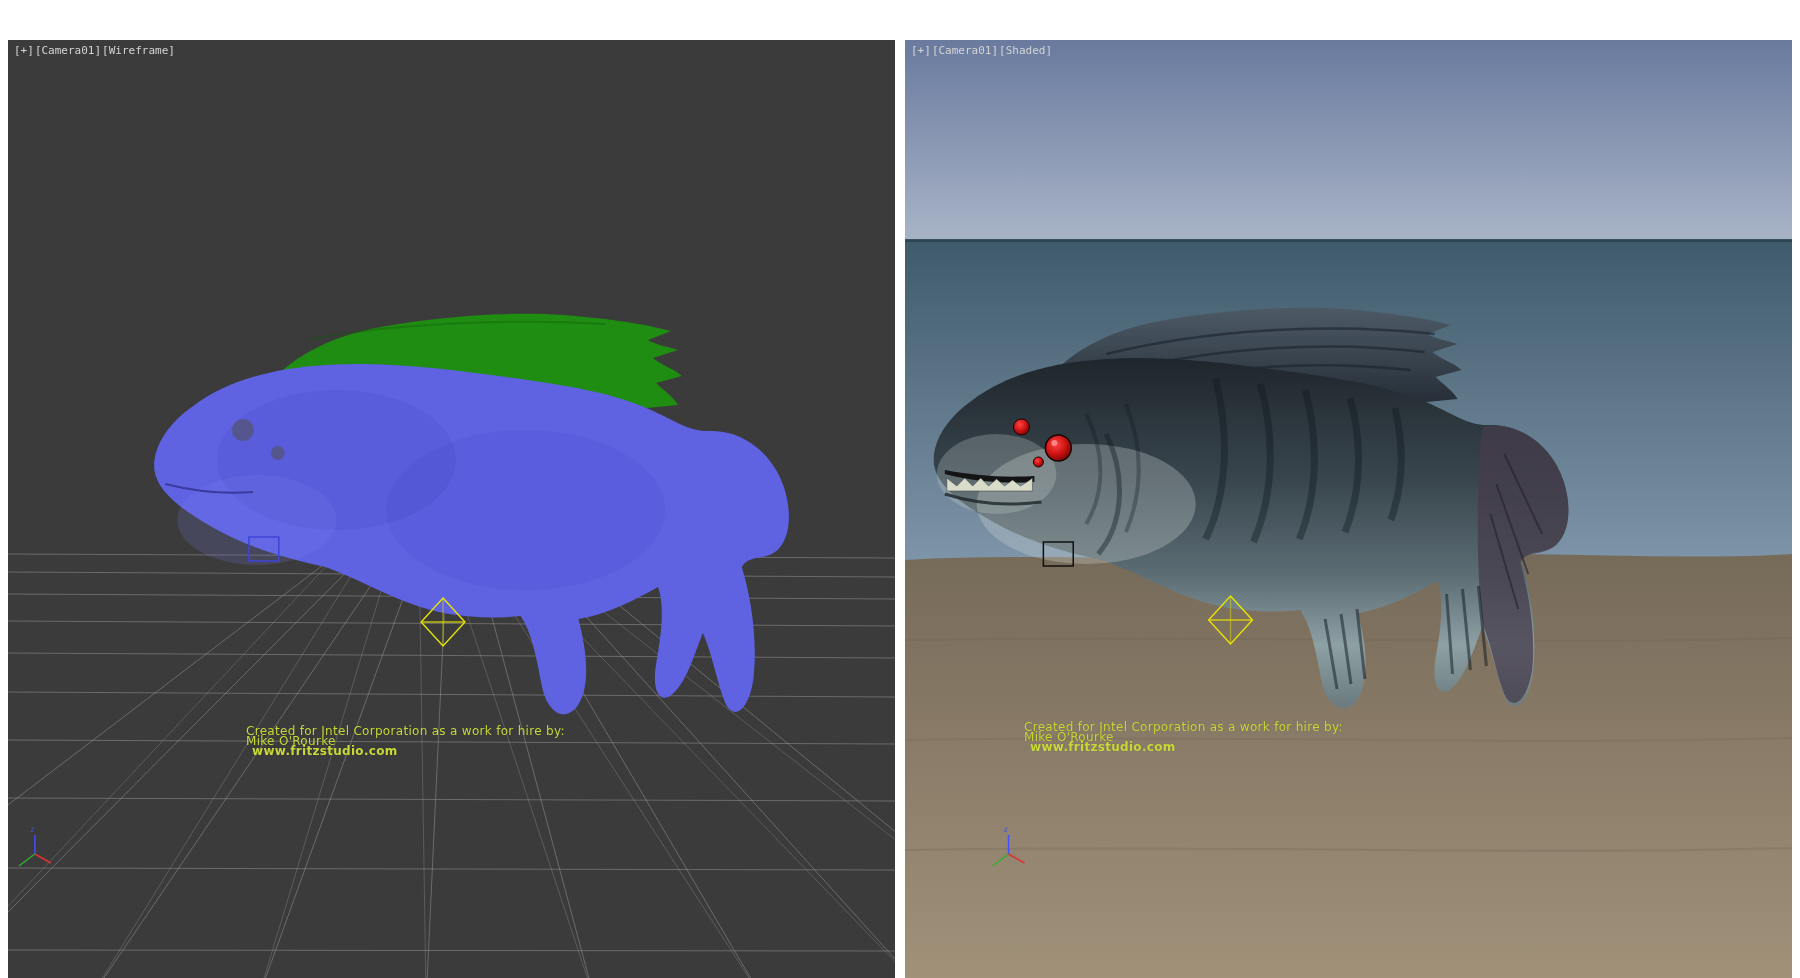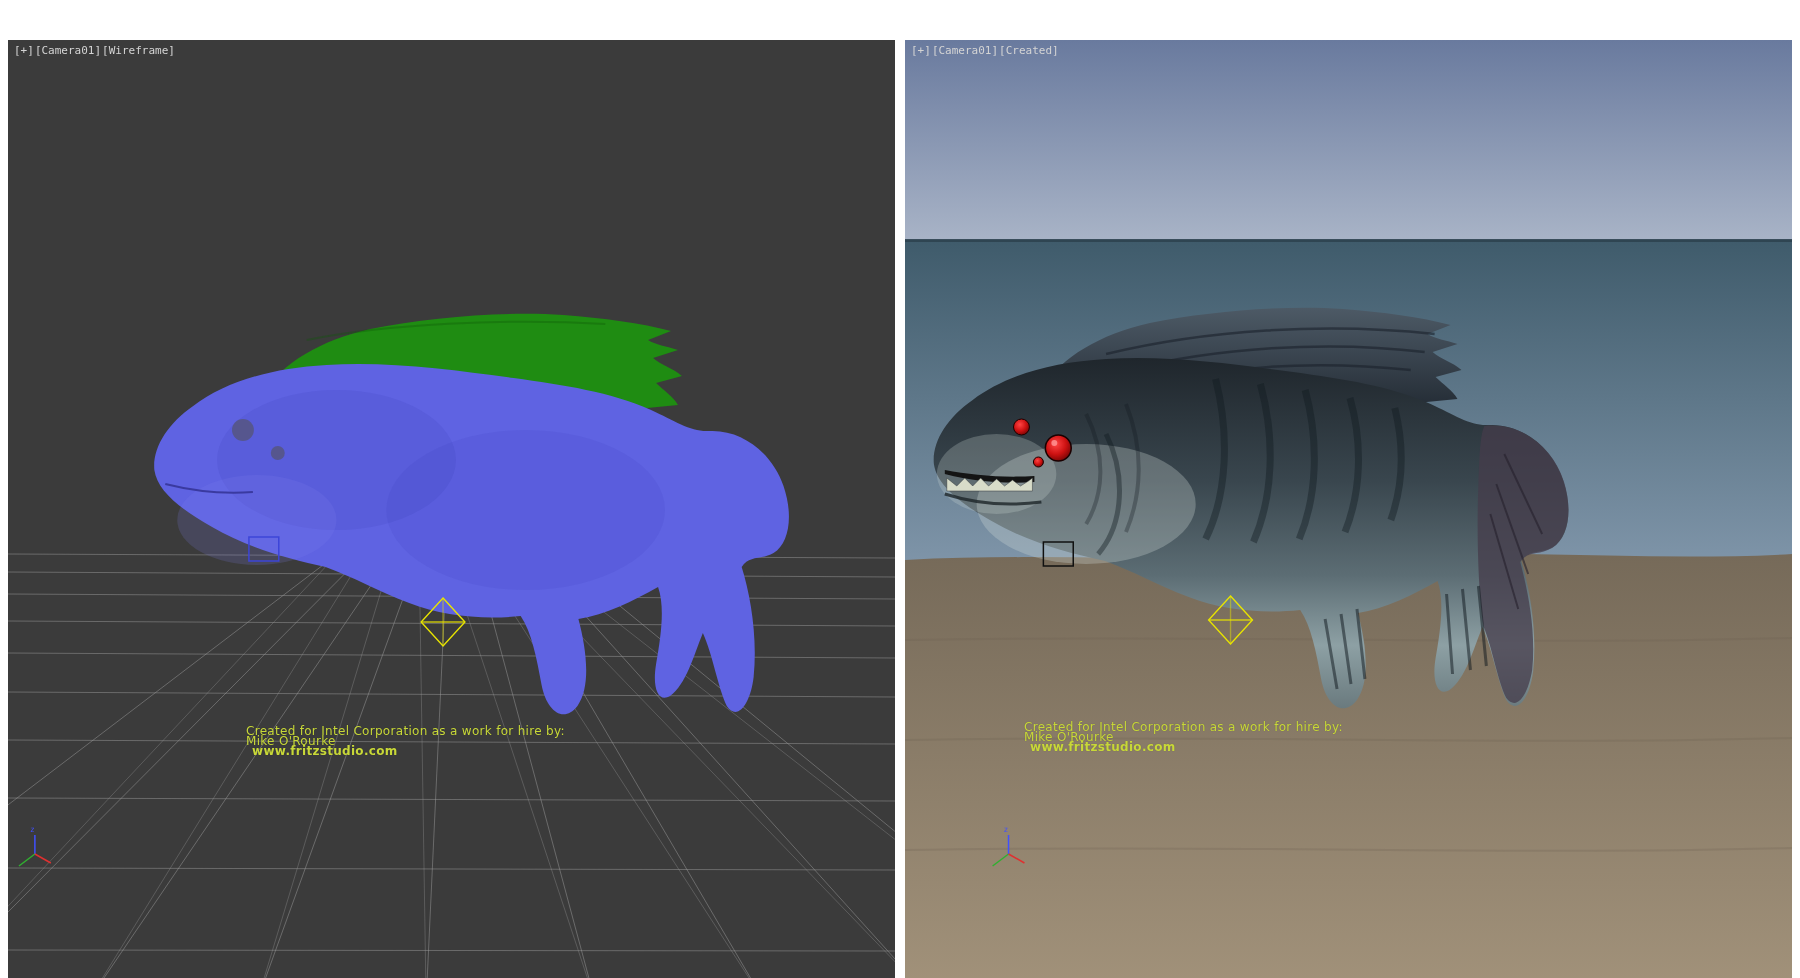--- a/index.html
+++ b/index.html
@@ -128,21 +128,21 @@
 
   <div class="annotation">
     <div>Created for Intel Corporation as a work for hire by:</div>
     <div>Mike O'Rourke</div>
     <div class="indent">www.fritzstudio.com</div>
   </div>
 </div>
 
 <div class="viewport vp-right">
   <div class="vp-label">
-    <span>[+]</span><span>[Camera01]</span><span>[Created]</span>
+    <span>[+]</span><span>[Camera01]</span><span>[Shaded]</span>
   </div>
 
   <svg class="scene" viewBox="0 0 891 962" preserveAspectRatio="none">
 
     <g>
       <rect x="0" y="0" width="891" height="202" fill="url(#skyGrad)"></rect>
       <rect x="0" y="200" width="891" height="320" fill="url(#seaGrad)"></rect>
       <rect x="0" y="199" width="891" height="3" fill="#2e4350" opacity="0.9"></rect>
       <path d="M0,520 C150,512 300,524 450,516 C600,508 750,522 891,514 L891,962 L0,962 Z" fill="url(#groundGrad)"></path>
       <path d="M0,600 C300,594 600,606 891,598 M0,700 C300,694 600,706 891,698 M0,810 C300,804 600,816 891,808" stroke="#6b6050" stroke-width="2" fill="none" opacity="0.25"></path>

